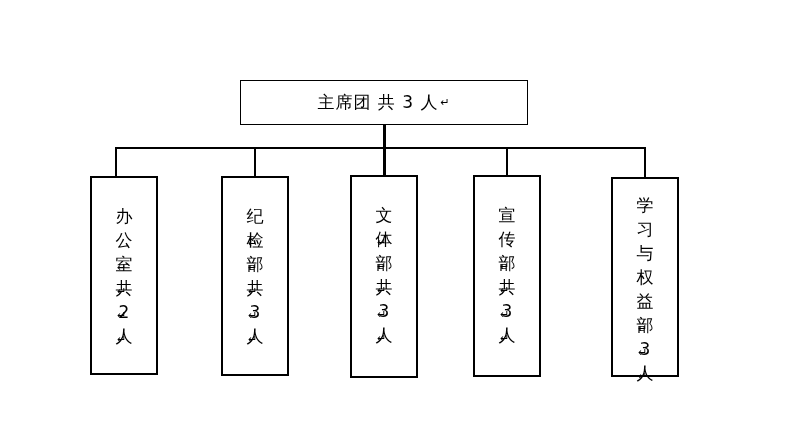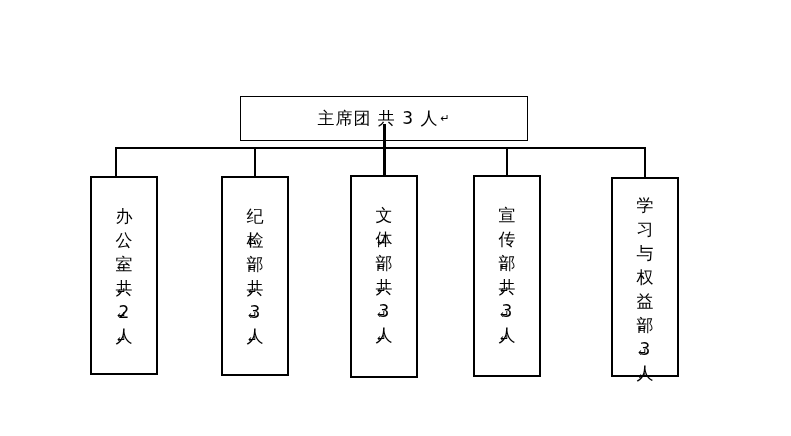--- a/index.html
+++ b/index.html
@@ -84,21 +84,21 @@
   .conn.h { height: 1.5px; }
   .conn.v { width: 2px; }
   .conn.v-thin { width: 1.5px; }
   .conn.stem { width: 3px; }
 </style>
 </head>
 <body>
 
 <div id="org-chart">
 
-  <div class="node root" style="left:240px; top:96px; width:288px; height:45px;">
+  <div class="node root" style="left:240px; top:80px; width:288px; height:45px;">
     <span class="root-label">主席团 共 3 人</span>
     <span class="root-label" style="font-size:11px; margin-left:2px; align-self:center;">↵</span>
   </div>
 
   <div class="conn stem" style="left:383px; top:124px; height:52px;"></div>
 
   <div class="conn h" style="left:116px; top:147px; width:530px;"></div>
 
   <div class="conn v" style="left:115px; top:147px; height:30px;"></div>
 

